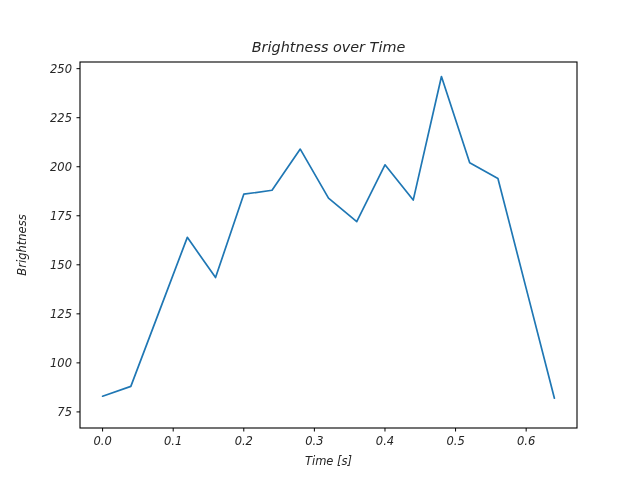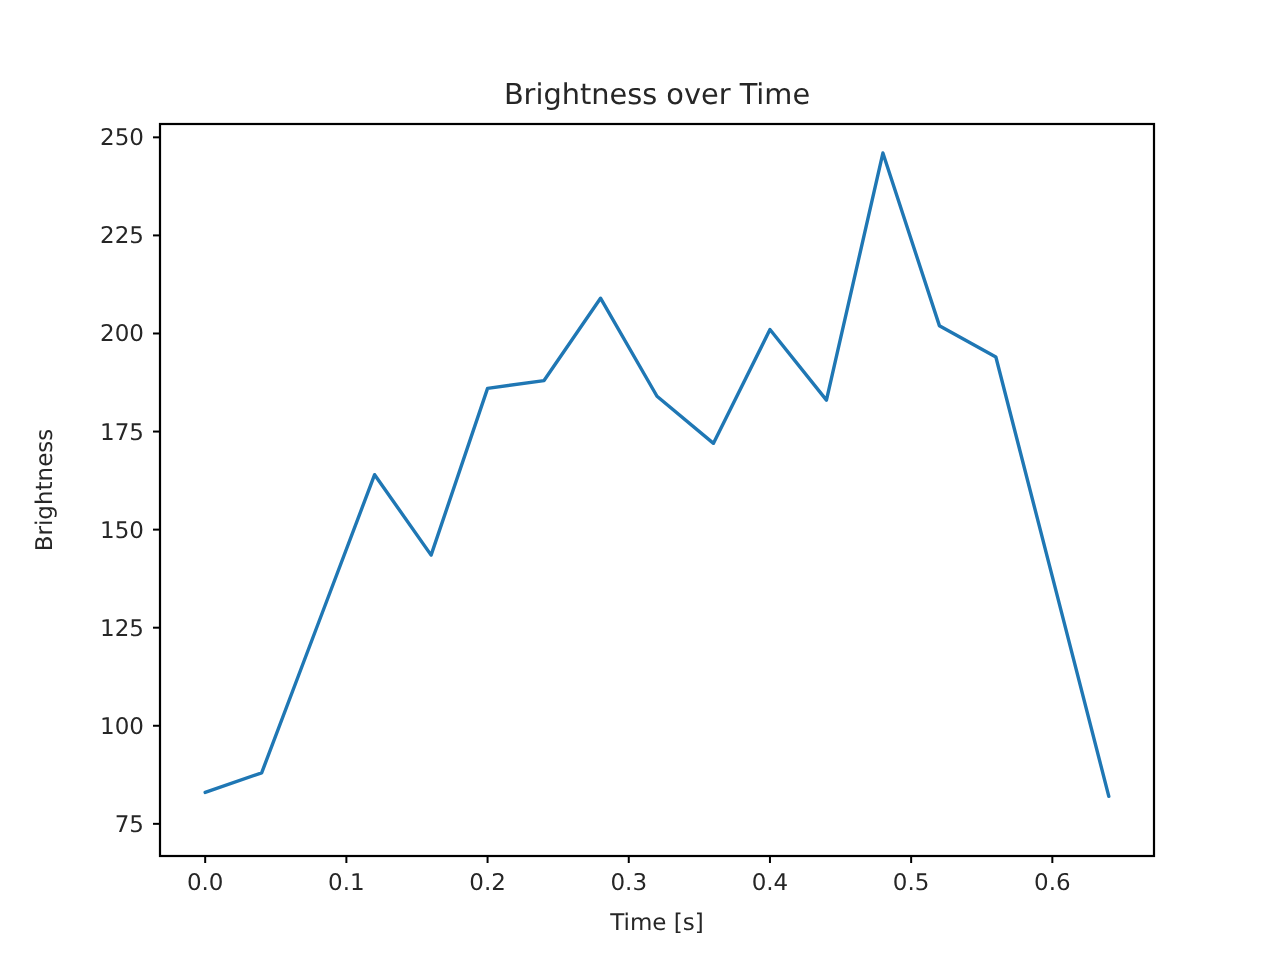--- a/index.html
+++ b/index.html
@@ -13,20 +13,21 @@
     font-family: "DejaVu Sans", sans-serif;
     overflow: hidden;
     position: relative;
   }
   #figure {
     position: absolute;
     left: 0; top: 0;
     width: 588px;
     height: 480px;
     background: #ffffff;
+    font-style: italic;
   }
   #chart-svg {
     display: block;
     width: 640px;
     height: 480px;
   }
   .chart-title {
     font-size: 14.4px;
     fill: #262626;
     font-family: "DejaVu Sans", sans-serif;

